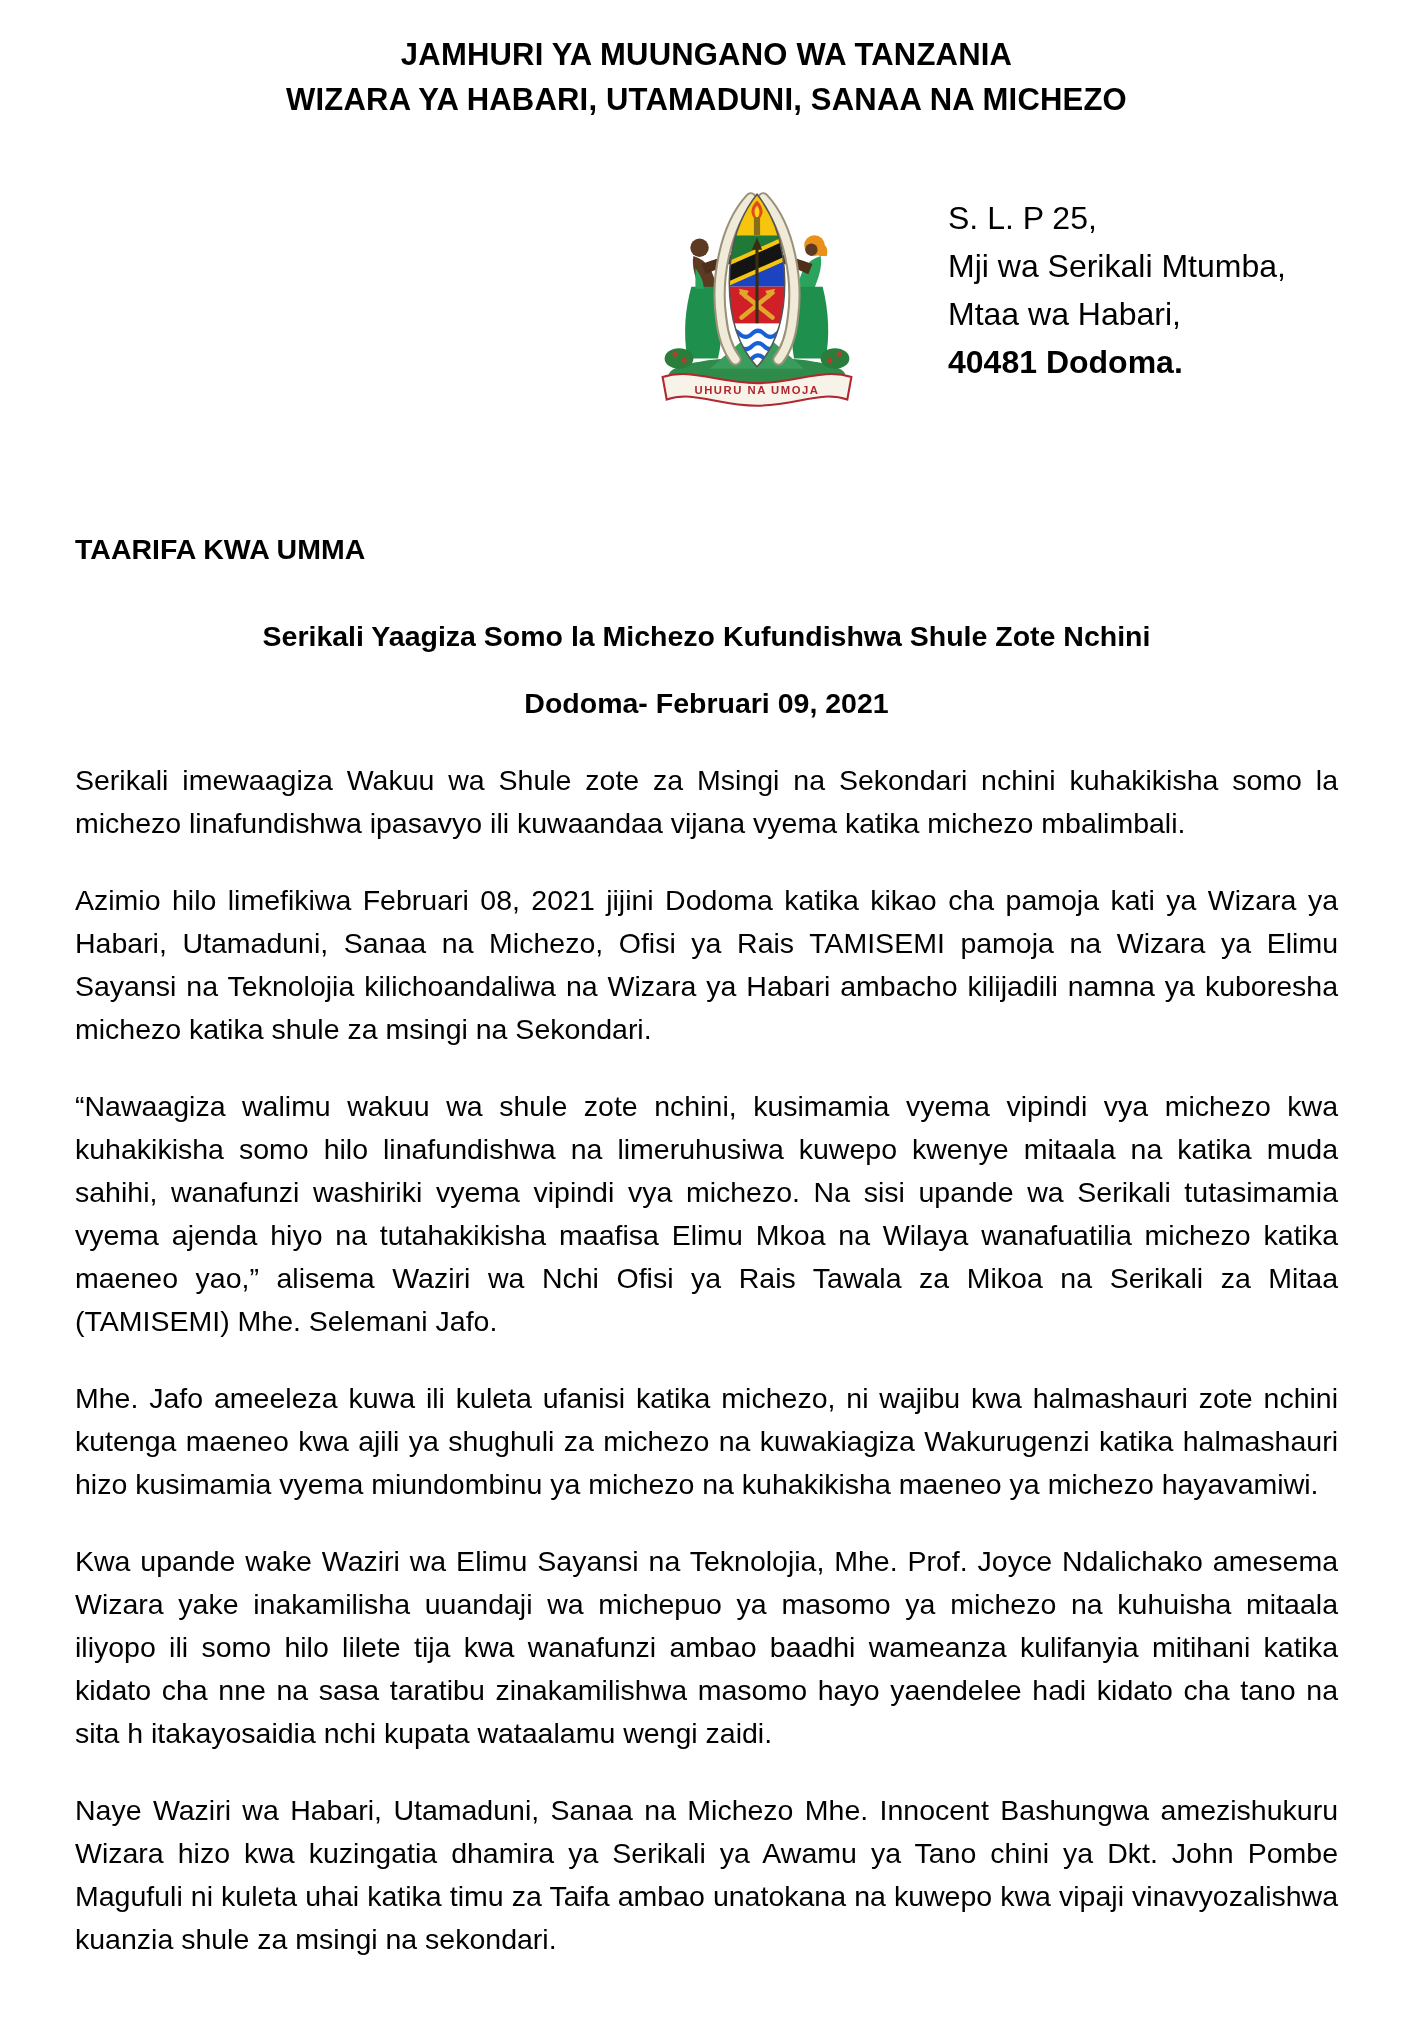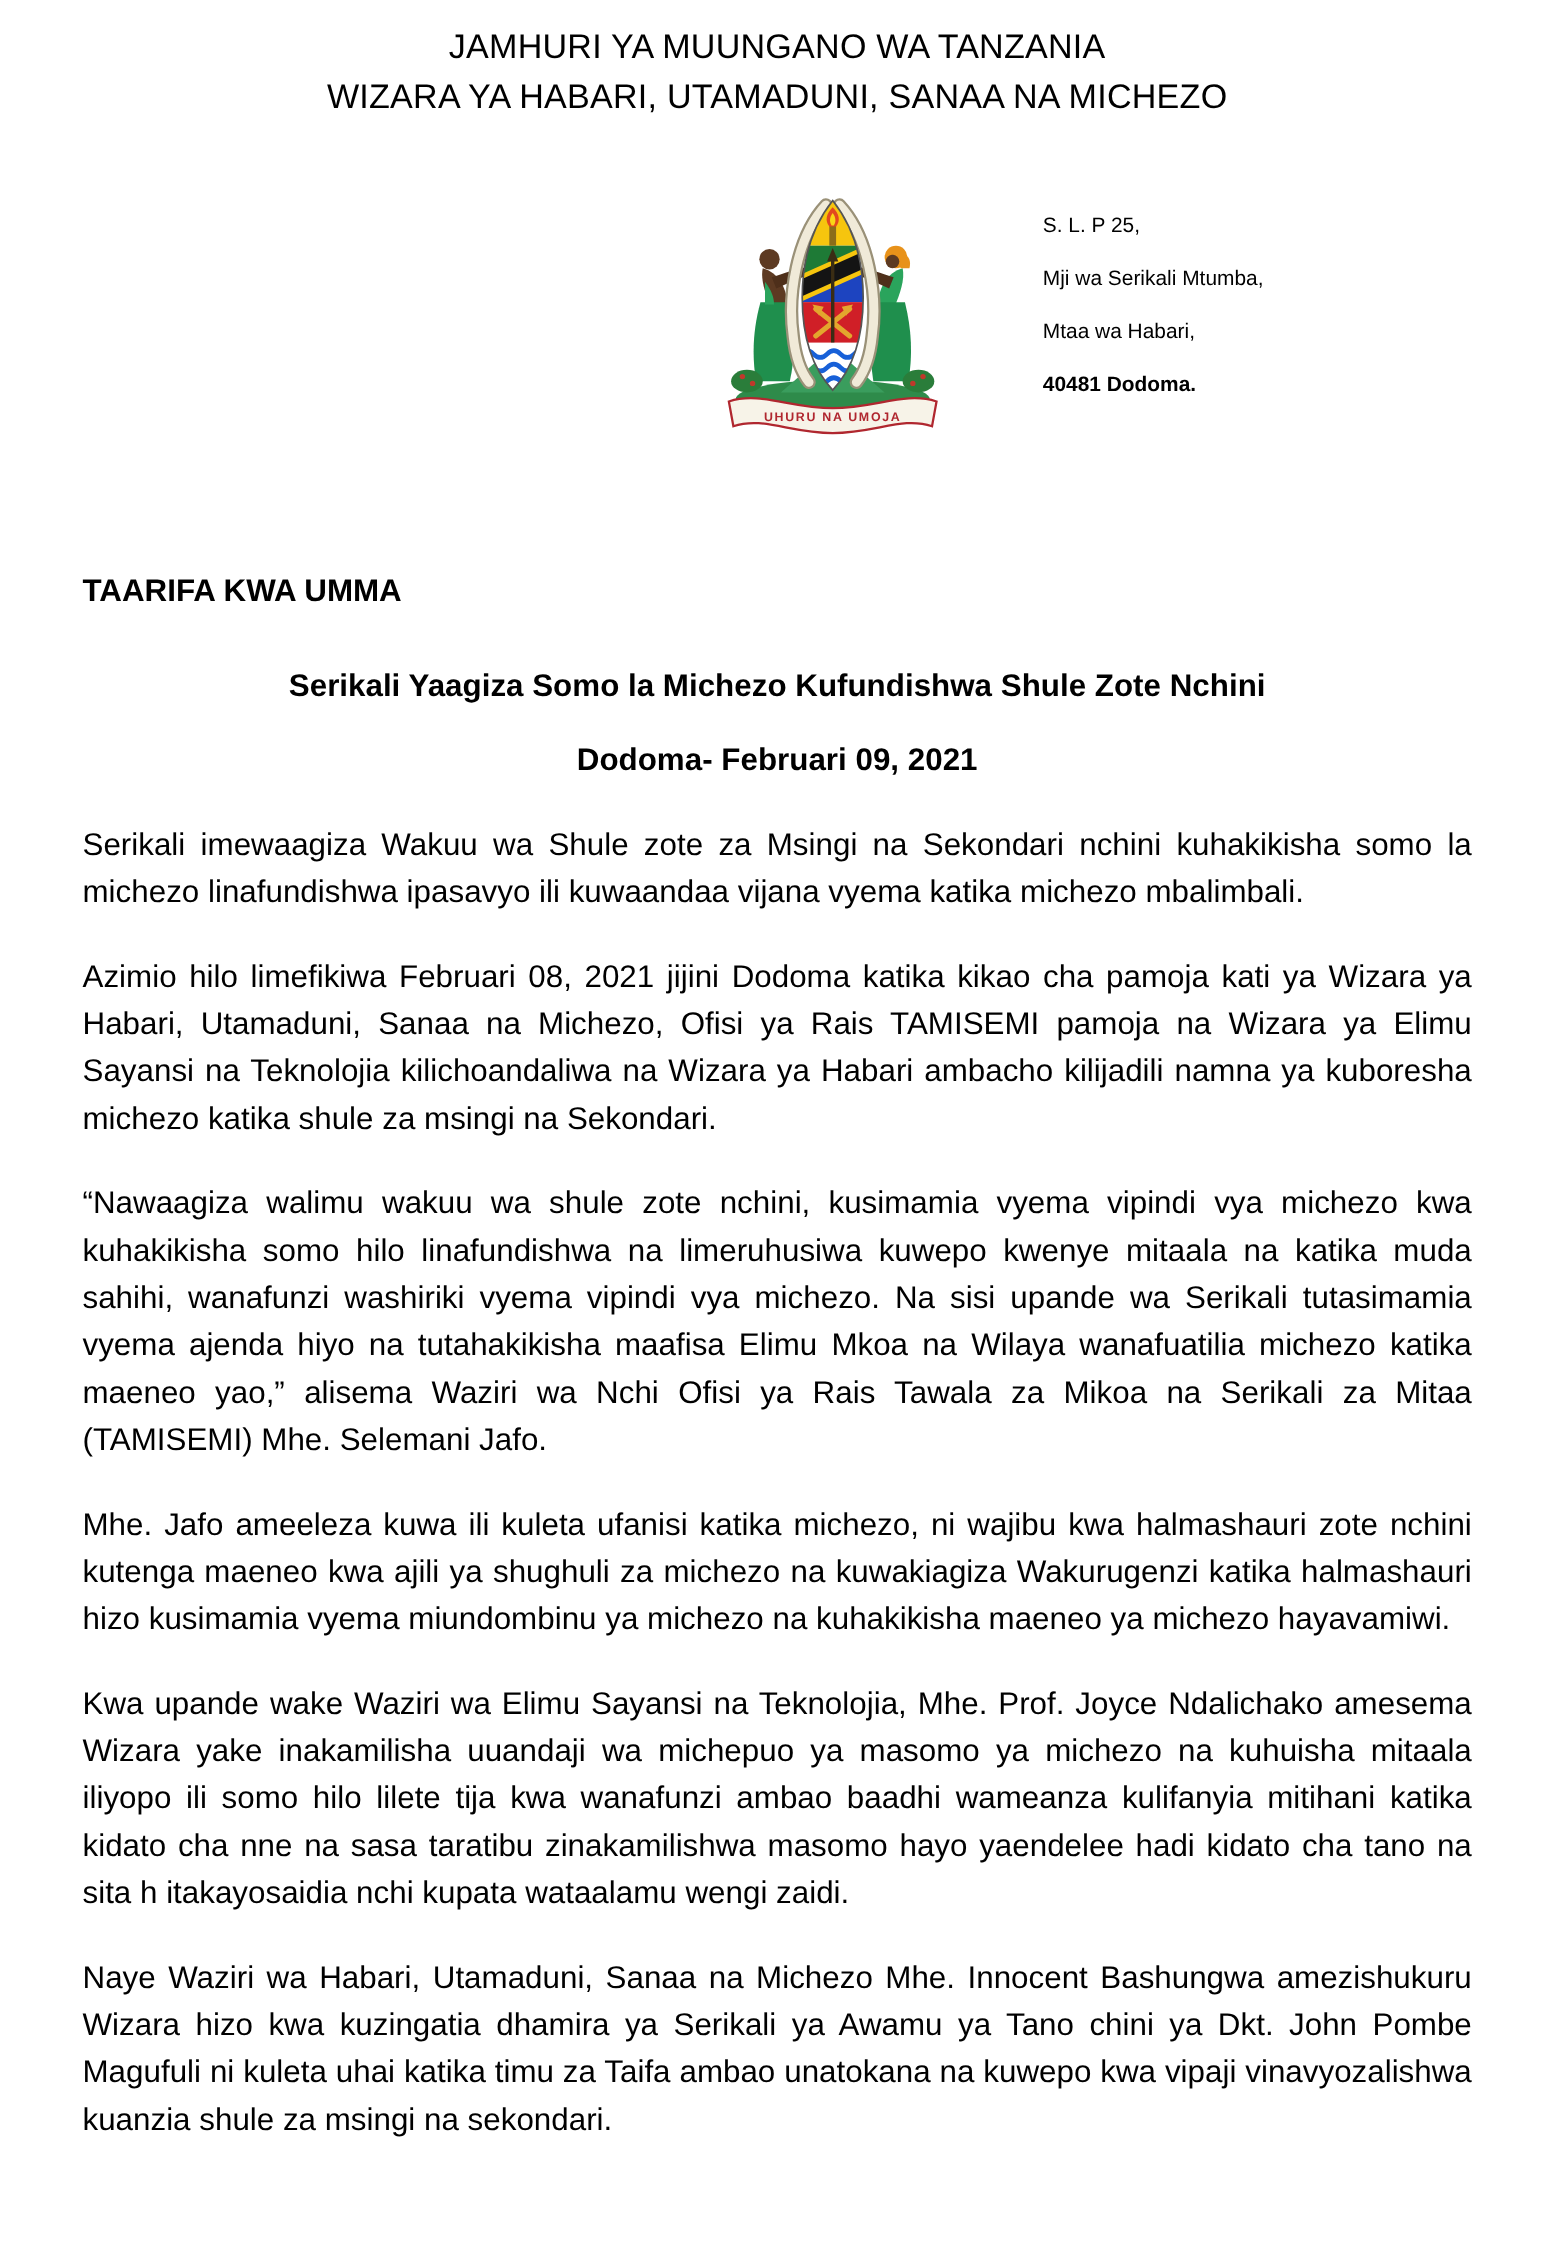--- a/index.html
+++ b/index.html
@@ -5,39 +5,39 @@
   html,body{margin:0;padding:0;}
   body{
     width:1413px;height:2042px;
     background:#ffffff;color:#000000;
     font-family:"Liberation Sans","DejaVu Sans",sans-serif;
     overflow:hidden;
     position:relative;
   }
   .header{
     text-align:center;
-    padding-top:20px;
-    font-weight:normal;
+    padding-top:32px;
+    font-weight:bold;
     font-size:31px;
     line-height:45px;
     letter-spacing:0.2px;
   }
   .masthead{position:relative;height:310px;}
   .contact{
     position:absolute;left:75px;top:50px;
     font-size:28.5px;line-height:48px;font-weight:bold;
     white-space:nowrap;
   }
   .contact .lbl{display:inline-block;}
   .contact .lbl.wide{min-width:143px;}
   .contact a{color:#0000ee;font-weight:normal;text-decoration:underline;cursor:pointer;}
   .contact a.gap{margin-left:10px;}
   .address{
     position:absolute;left:948px;top:72px;
-    font-size:19px;line-height:48px;
+    font-size:32px;line-height:48px;
     white-space:nowrap;
   }
   .address .bold{font-weight:bold;}
   .emblem{position:absolute;left:654px;top:60px;}
   main{padding:0 75px;}
   .doc-title{
     margin-top:96px;font-weight:bold;
     font-size:28.5px;line-height:43px;
   }
   .doc-subtitle{

